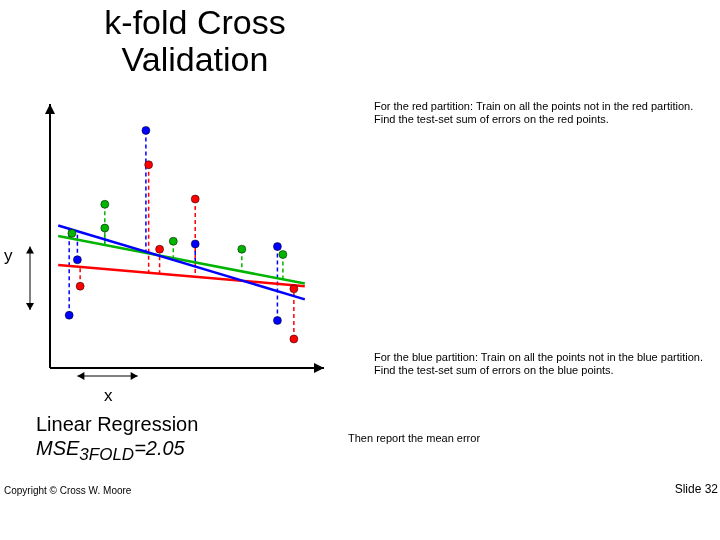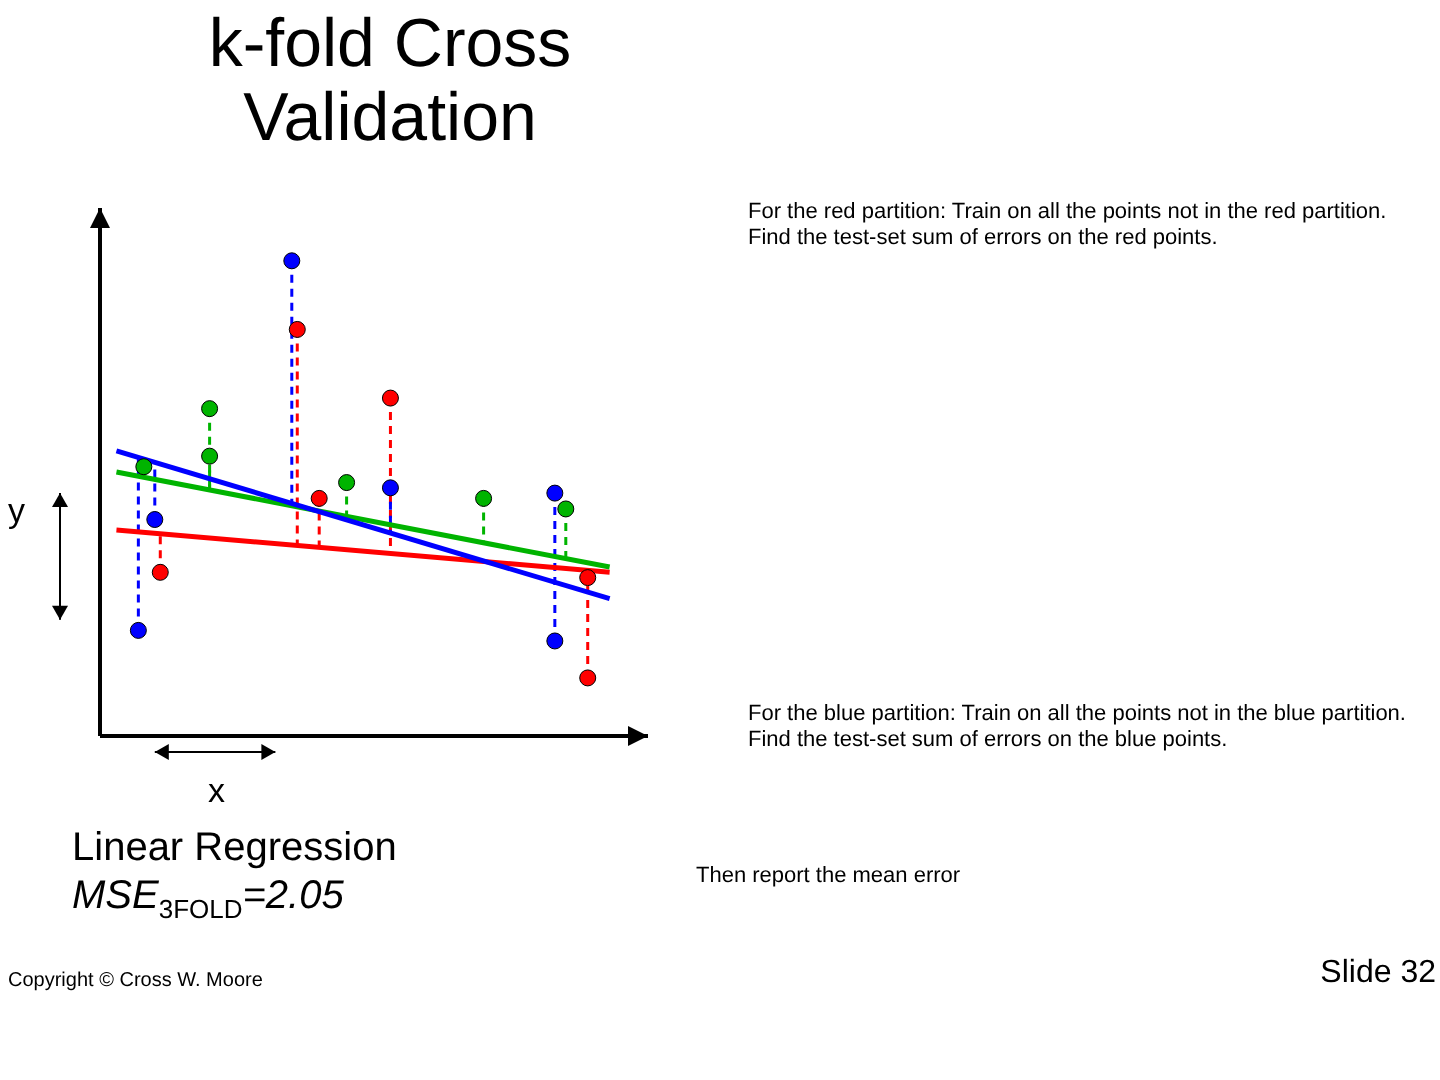--- a/index.html
+++ b/index.html
@@ -11,23 +11,23 @@
   .para .body { display: block; padding-left: 26px; }
   .p-red { top: 100px; }
   .p-green { top: 208px; }
   .p-blue { top: 320px; margin-top: 31px; }
   .p-mean { top: 432px; }
   .chart { position: absolute; left: 20px; top: 100px; width: 310px; height: 280px; }
   .ylab { position: absolute; left: 4px; top: 246px; font-size: 17px; }
   .xlab { position: absolute; left: 104px; top: 386px; font-size: 17px; }
   .caption { position: absolute; left: 36px; top: 412px; font-size: 20px; line-height: 1.2; }
   .caption .sub { font-style: italic; text-align: right; }
-  .caption .subscript { font-size: 13px; vertical-align: sub; }
+  .caption .subscript { font-size: 17px; font-style: italic; vertical-align: sub; }
   .copyright { position: absolute; left: 4px; bottom: 4px; font-size: 10px; }
-  .slidenum { position: absolute; right: 2px; bottom: 4px; font-size: 16px; }
+  .slidenum { position: absolute; right: 2px; bottom: 4px; font-size: 12px; }
 </style>
 </head>
 <body>
 
 <div class="slide">
 
   <div class="title">k-fold Cross Validation</div>
 
 
   <div class="para p-red">

